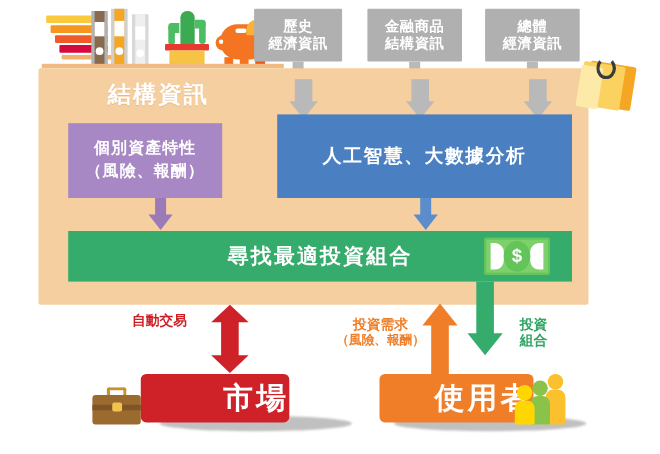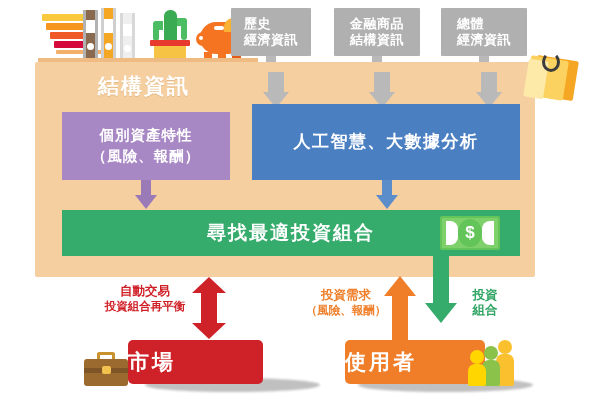--- a/index.html
+++ b/index.html
@@ -20,21 +20,21 @@
   }
   .abs { position: absolute; }
 
   
   .src-box {
     background: #b0b0b0;
     color: #ffffff;
     font-weight: bold;
     font-size: 13px;
     line-height: 16px;
-    text-align: left;
+    text-align: center;
     display: flex;
     align-items: center;
     justify-content: center;
     letter-spacing: 0.5px;
     border-radius: 1px;
   }
   .src-line { display: block; }
 
   
   .gray-stem {
@@ -129,24 +129,24 @@
   .lbl .l1 { font-size: 12.5px; display:block; }
   .lbl .l2 { font-size: 11.5px; display:block; }
   .red-txt { color: #d02027; }
   .orange-txt { color: #ef7f2a; }
   .green-txt { color: #2fa463; }
 
   
   .bottom-box {
     display: flex;
     align-items: center;
-    justify-content: flex-start;
-    color: #ffffff;
-    font-weight: bold;
-    font-size: 21px;
+    justify-content: flex-end;
+    color: #ffffff;
+    font-weight: bold;
+    font-size: 27px;
     letter-spacing: 3px;
     border-radius: 5px;
   }
   #box-market { background: #cf2128; }
   #box-user  { background: #f07d28; }
 
   .shadow-ell {
     background: #8d8d8d;
     opacity: .55;
     border-radius: 50%;
@@ -271,21 +271,21 @@
     <div class="abs gray-head" style="left:0;top:20px;"></div>
   </div>
 
   <div class="abs" style="left:522px;top:52px;width:60px;height:50px;">
     <div class="abs" style="left:12px;top:6px;width:42px;height:40px;background:#f5a623;transform:rotate(9deg);border-radius:2px;"></div>
     <div class="abs" style="left:6px;top:6px;width:38px;height:40px;background:#fbd25f;transform:rotate(9deg);border-radius:2px;"></div>
     <div class="abs" style="left:4px;top:8px;width:20px;height:38px;background:#fde9a8;transform:rotate(9deg);border-radius:2px;"></div>
     <div class="abs" style="left:20px;top:0px;width:12px;height:14px;border:3px solid #3b3b3b;border-radius:50%;border-top-color:transparent;"></div>
   </div>
 
-  <div class="abs inner-box" id="box-purple" style="left:62px;top:112px;width:168px;height:68px;">
+  <div class="abs inner-box" id="box-purple" style="left:62px;top:112px;width:140px;height:68px;">
     <span>個別資產特性</span>
     <span>（風險、報酬）</span>
   </div>
 
   <div class="abs" style="left:135px;top:180px;width:22px;height:30px;">
     <div class="abs stem-sm" style="left:6px;top:0;height:18px;background:#9b7ab8;"></div>
     <div class="abs arrow-down-sm" style="left:0;top:15px;border-top:14px solid #9b7ab8;"></div>
   </div>
 
   <div class="abs inner-box" id="box-blue" style="left:252px;top:104px;width:268px;height:76px;">
@@ -303,21 +303,20 @@
 
   <div class="abs money" style="left:440px;top:216px;">
     <div class="abs" style="left:4px;top:3px;width:12px;height:24px;background:#ffffff;border-radius:0 8px 8px 0;"></div>
     <div class="abs" style="right:4px;top:3px;width:12px;height:24px;background:#ffffff;border-radius:8px 0 0 8px;"></div>
     <div class="abs" style="left:16px;top:1px;width:24px;height:28px;background:#63c45a;border-radius:50%;"></div>
     <div class="abs" style="left:16px;top:1px;width:24px;height:28px;display:flex;align-items:center;justify-content:center;color:#ffffff;font-weight:bold;font-size:17px;">$</div>
   </div>
 
   <div class="abs lbl red-txt" style="left:80px;top:284px;width:130px;">
     <span class="l1">自動交易</span>
-    <span class="l2">投資組合再平衡</span>
   </div>
   <div class="abs" style="left:192px;top:277px;width:34px;height:62px;">
     <div class="abs" style="left:0;top:0;width:0;height:0;border-left:17px solid transparent;border-right:17px solid transparent;border-bottom:16px solid #cf2128;"></div>
     <div class="abs" style="left:9px;top:15px;width:16px;height:32px;background:#cf2128;"></div>
     <div class="abs" style="left:0;bottom:0;width:0;height:0;border-left:17px solid transparent;border-right:17px solid transparent;border-top:16px solid #cf2128;"></div>
   </div>
 
   <div class="abs lbl orange-txt" style="left:291px;top:288px;width:110px;">
     <span class="l1">投資需求</span>
     <span class="l2">（風險、報酬）</span>

